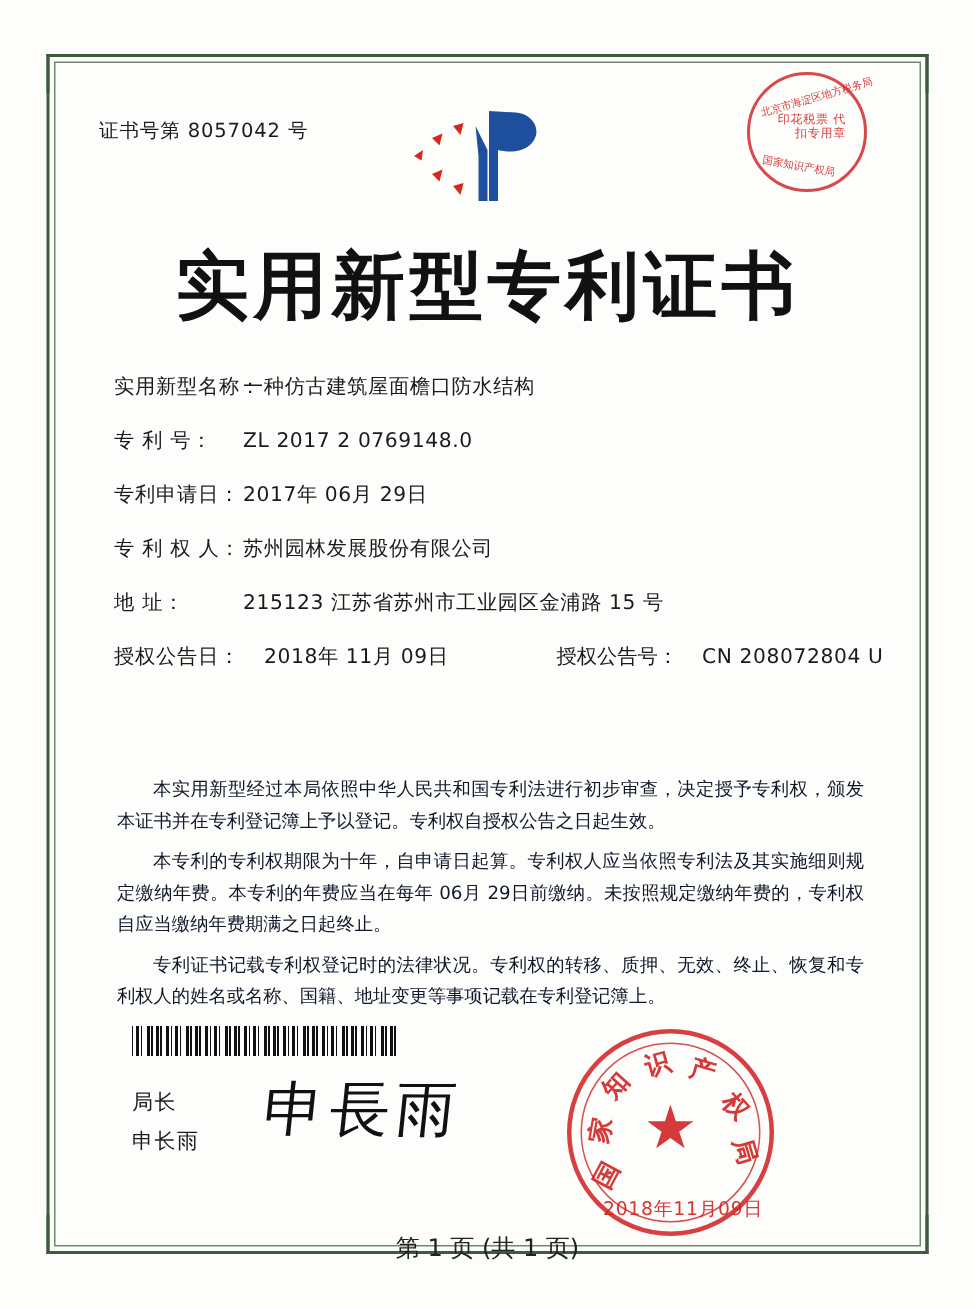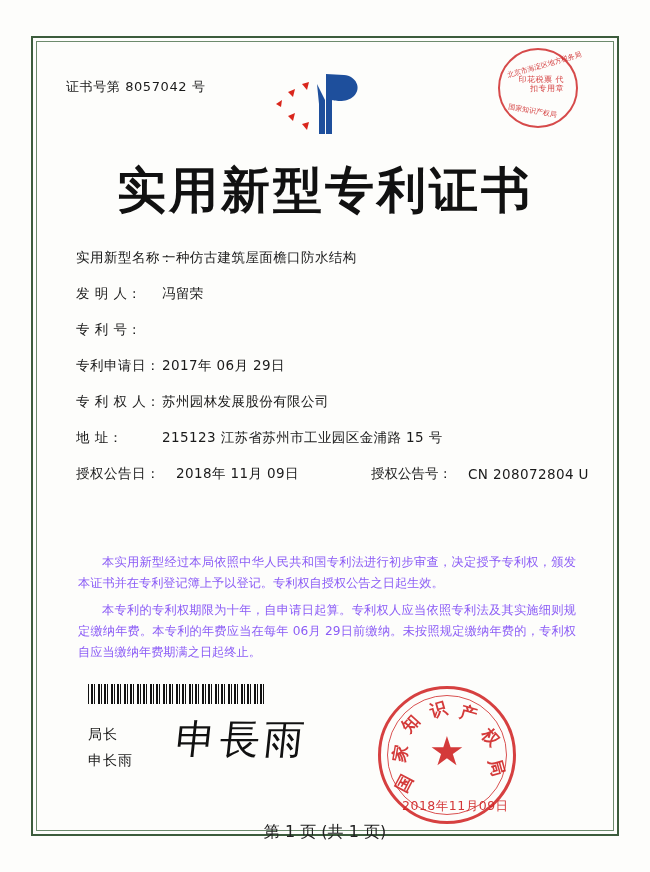--- a/index.html
+++ b/index.html
@@ -151,22 +151,21 @@
 
   
   .body-text {
     position: absolute;
     left: 78px; top: 516px;
     width: 498px;
     font-size: 12.2px;
     line-height: 21px;
     text-align: justify;
     font-family: "DejaVu Sans", sans-serif;
-    color: #8b5cf6;
-    margin-top: 36px;
+    color: #0f172a;
   }
   .body-text p {
     margin: 0 0 6px 0;
     text-indent: 24px;
   }
 
   
   .barcode {
     position: absolute;
     left: 88px; top: 684px;
@@ -304,25 +303,22 @@
   </div>
 
   <div class="title">实用新型专利证书</div>
 
   <div class="fields">
     <div class="field-row">
       <span class="field-label">实用新型名称：</span>
       <span class="field-value">一种仿古建筑屋面檐口防水结构</span>
     </div>
     <div class="field-row">
-      <span class="field-label">发 明 人：</span>
-      <span class="field-value">冯留荣</span>
-    </div>
-    <div class="field-row">
       <span class="field-label">专 利 号：</span>
+      <span class="field-value">ZL 2017 2 0769148.0</span>
     </div>
     <div class="field-row">
       <span class="field-label">专利申请日：</span>
       <span class="field-value">2017年 06月 29日</span>
     </div>
     <div class="field-row">
       <span class="field-label">专 利 权 人：</span>
       <span class="field-value">苏州园林发展股份有限公司</span>
     </div>
     <div class="field-row">
@@ -333,20 +329,21 @@
       <span class="field-label">授权公告日：</span>
       <span class="field-value">2018年 11月 09日</span>
       <span class="second-label">授权公告号：</span>
       <span class="field-value">CN 208072804 U</span>
     </div>
   </div>
 
   <div class="body-text">
     <p>本实用新型经过本局依照中华人民共和国专利法进行初步审查，决定授予专利权，颁发本证书并在专利登记簿上予以登记。专利权自授权公告之日起生效。</p>
     <p>本专利的专利权期限为十年，自申请日起算。专利权人应当依照专利法及其实施细则规定缴纳年费。本专利的年费应当在每年 06月 29日前缴纳。未按照规定缴纳年费的，专利权自应当缴纳年费期满之日起终止。</p>
+    <p>专利证书记载专利权登记时的法律状况。专利权的转移、质押、无效、终止、恢复和专利权人的姓名或名称、国籍、地址变更等事项记载在专利登记簿上。</p>
   </div>
 
   <div class="barcode"></div>
 
   <div class="sig-label">局长</div>
   <div class="sig-name">申长雨</div>
   <div class="signature">申長雨</div>
 
   <div class="seal-main">
     <div class="ring-o"></div>

